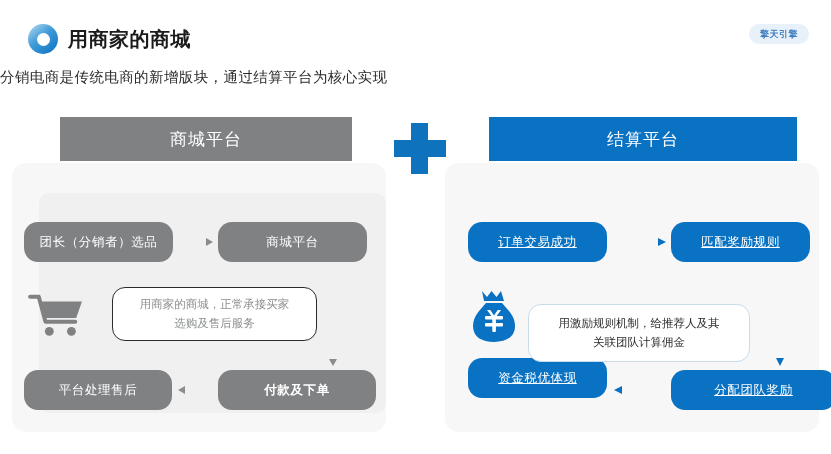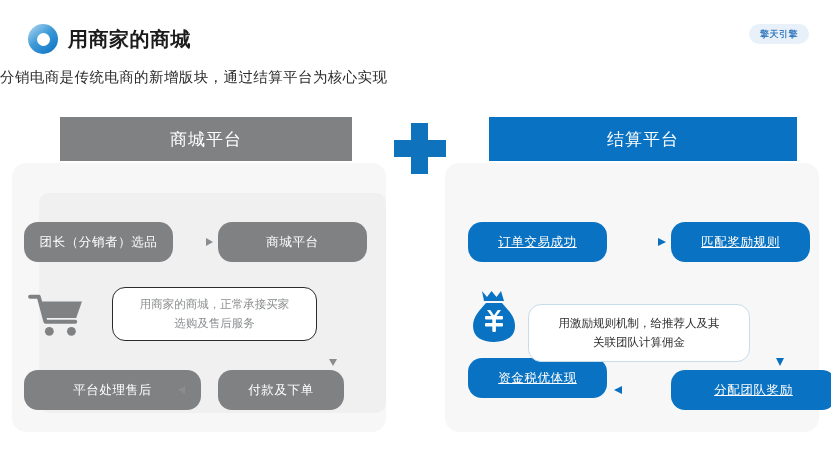--- a/index.html
+++ b/index.html
@@ -136,22 +136,22 @@
     color: #ffffff;
     font-size: 12.5px;
     letter-spacing: 0.6px;
     white-space: nowrap;
   }
   .flow-box.gray { background: #7f8183; }
   .flow-box.blue { background: #0a72c2; text-decoration: underline; }
 
   .lb-tl { left: 24px;  top: 222px; width: 149px; }
   .lb-tr { left: 218px; top: 222px; width: 149px; }
-  .lb-bl { left: 24px;  top: 370px; width: 177px; text-align: center; }
-  .lb-br { left: 218px; top: 370px; width: 126px; }
+  .lb-bl { left: 24px;  top: 370px; width: 148px; text-align: center; }
+  .lb-br { left: 218px; top: 370px; width: 158px; font-weight: bold; }
 
   .rb-tl { left: 468px; top: 222px; width: 139px; }
   .rb-tr { left: 671px; top: 222px; width: 139px; }
   .rb-bl { left: 468px; top: 358px; width: 139px; }
   .rb-br { left: 671px; top: 370px; width: 165px; }
 
   
   .arrow { position: absolute; }
   .arrow .shaft { position: absolute; }
   .arrow .head  { position: absolute; width: 0; height: 0; }

